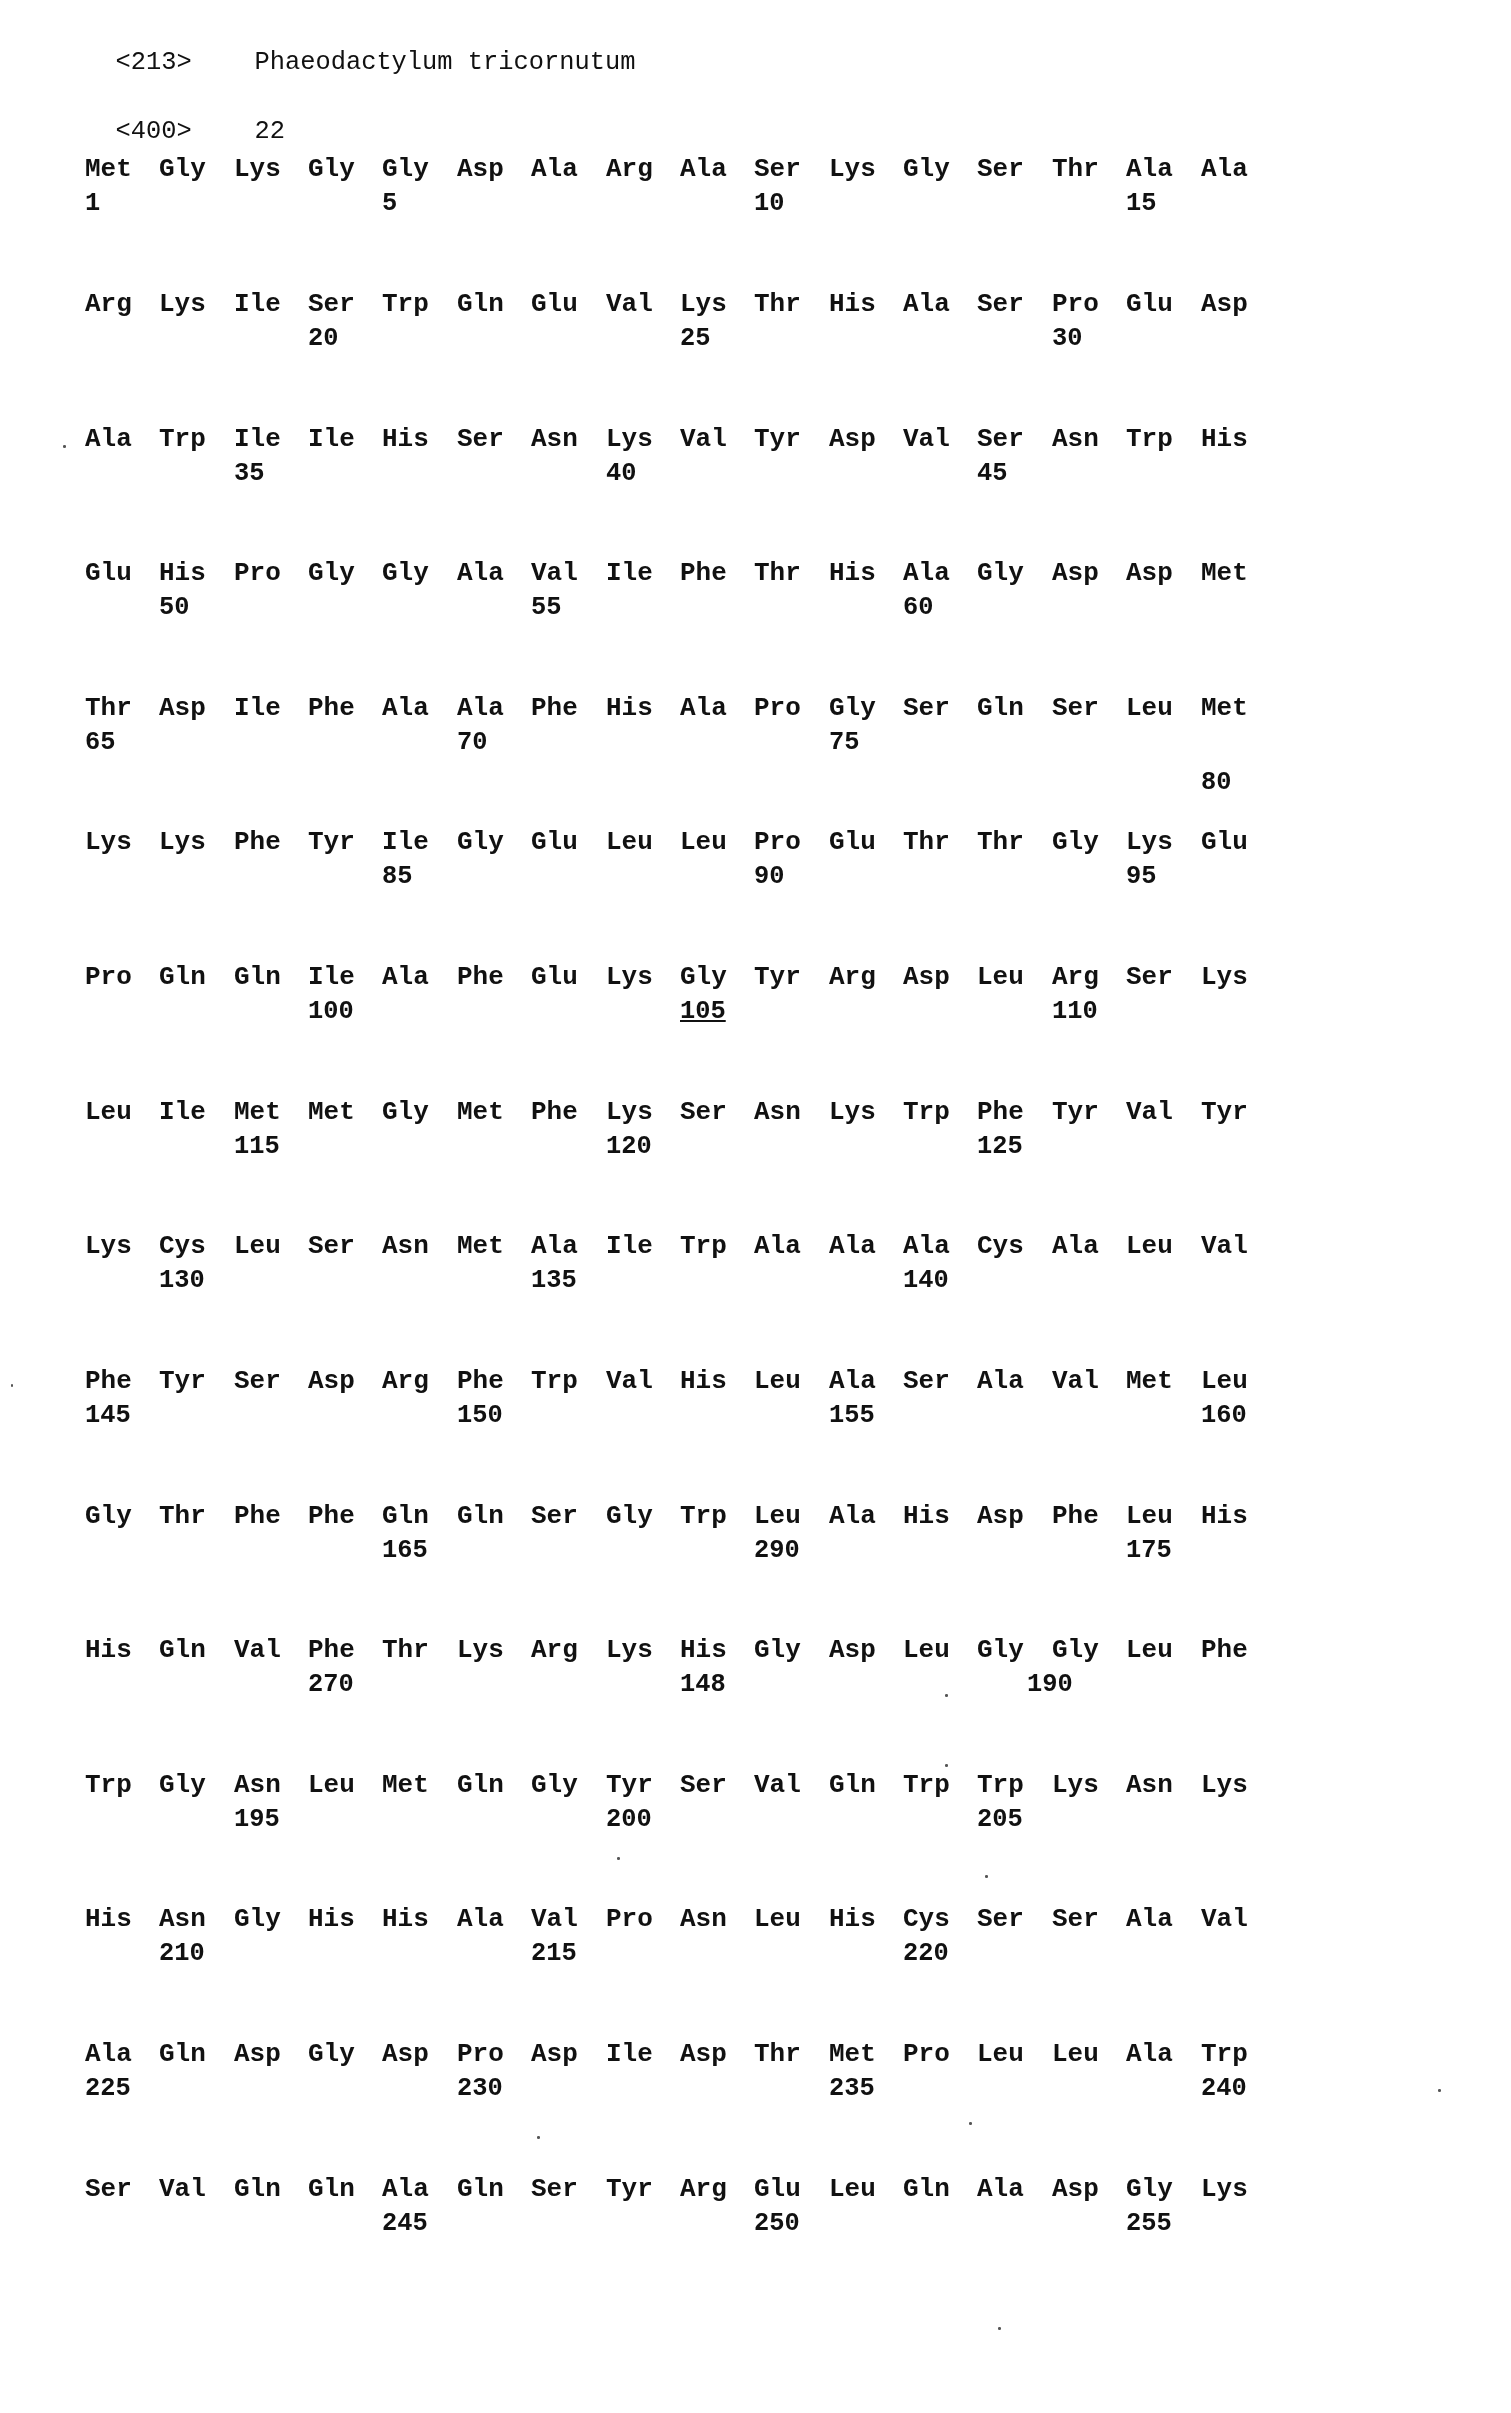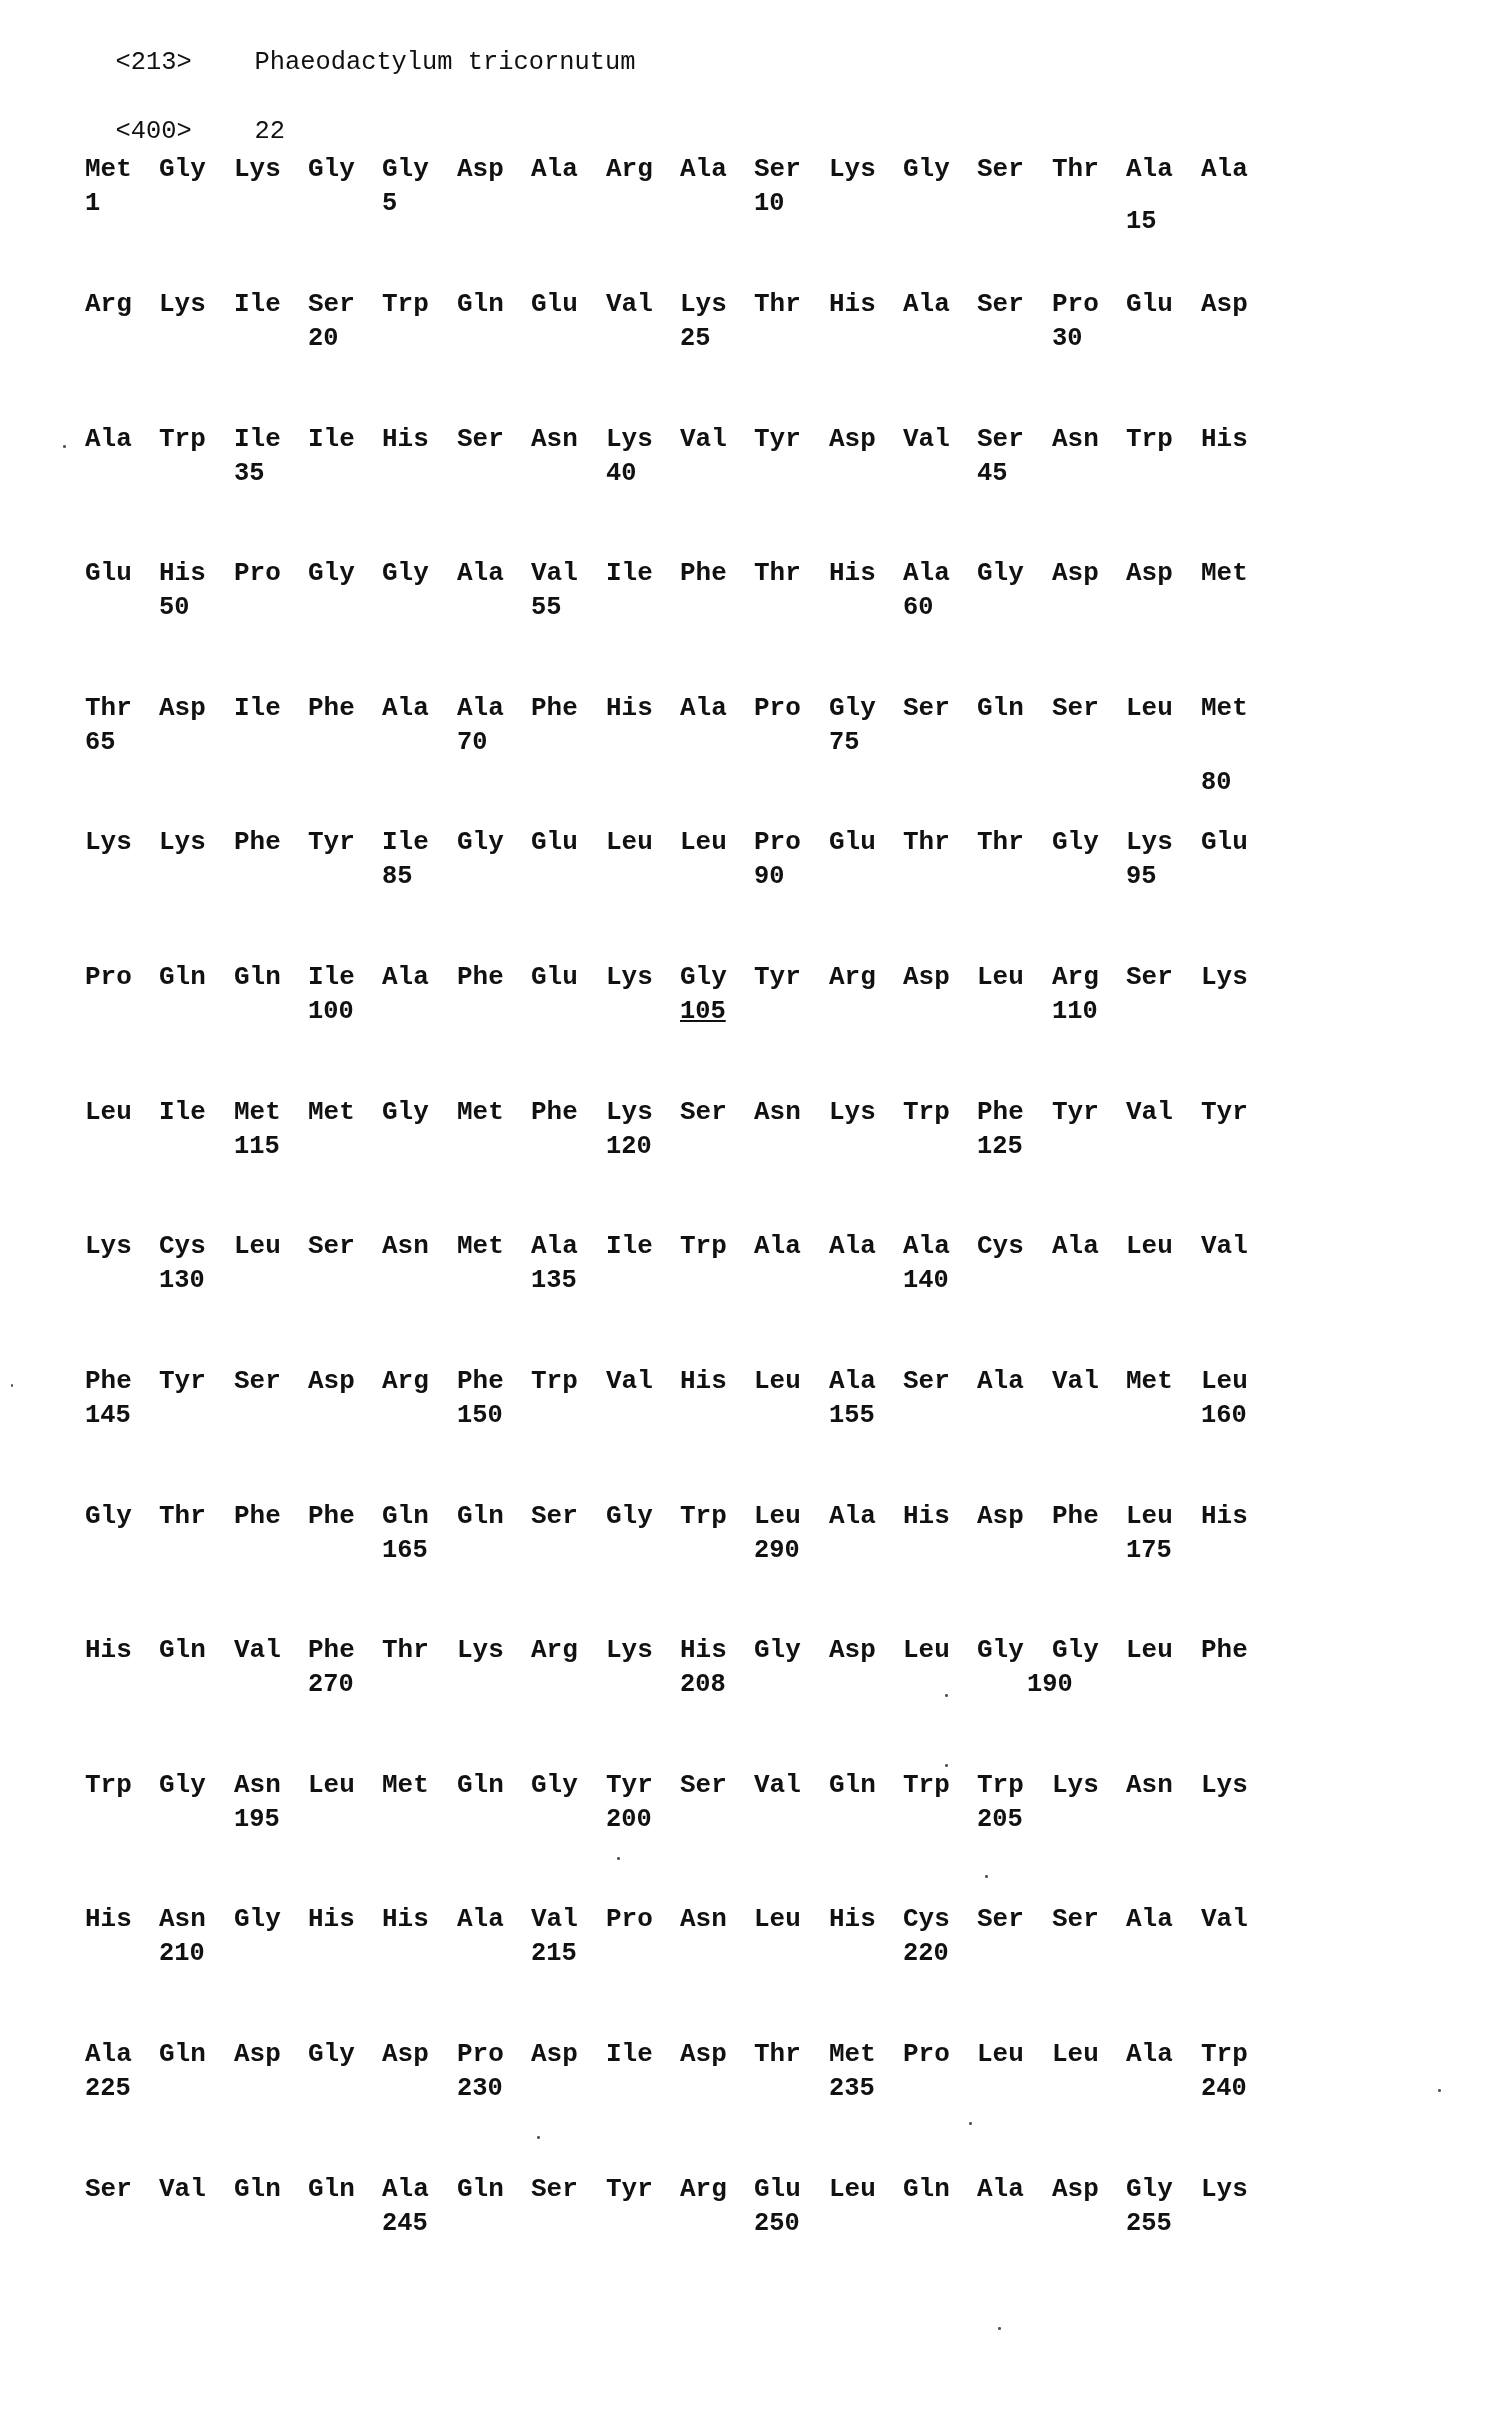--- a/index.html
+++ b/index.html
@@ -36,21 +36,21 @@
       <span class="res" style="left: 669px;">Ser</span>
       <span class="res" style="left: 744px;">Lys</span>
       <span class="res" style="left: 818px;">Gly</span>
       <span class="res" style="left: 892px;">Ser</span>
       <span class="res" style="left: 967px;">Thr</span>
       <span class="res" style="left: 1041px;">Ala</span>
       <span class="res" style="left: 1116px;">Ala</span>
       <span class="num" style="left: 0px;">1</span>
       <span class="num" style="left: 297px;">5</span>
       <span class="num" style="left: 669px;">10</span>
-      <span class="num" style="left: 1041px; margin-top: 18px;">15</span>
+      <span class="num" style="left: 1041px;">15</span>
     </div>
     <div class="row" style="top: 289px;">
       <span class="res" style="left: 0px;">Arg</span>
       <span class="res" style="left: 74px;">Lys</span>
       <span class="res" style="left: 149px;">Ile</span>
       <span class="res" style="left: 223px;">Ser</span>
       <span class="res" style="left: 297px;">Trp</span>
       <span class="res" style="left: 372px;">Gln</span>
       <span class="res" style="left: 446px;">Glu</span>
       <span class="res" style="left: 521px;">Val</span>
@@ -268,21 +268,21 @@
       <span class="res" style="left: 521px;">Lys</span>
       <span class="res" style="left: 595px;">His</span>
       <span class="res" style="left: 669px;">Gly</span>
       <span class="res" style="left: 744px;">Asp</span>
       <span class="res" style="left: 818px;">Leu</span>
       <span class="res" style="left: 892px;">Gly</span>
       <span class="res" style="left: 967px;">Gly</span>
       <span class="res" style="left: 1041px;">Leu</span>
       <span class="res" style="left: 1116px;">Phe</span>
       <span class="num" style="left: 223px;">270</span>
-      <span class="num" style="left: 595px;">208</span>
+      <span class="num" style="left: 595px;">148</span>
       <span class="num" style="left: 942px;">190</span>
     </div>
     <div class="row" style="top: 1770px;">
       <span class="res" style="left: 0px;">Trp</span>
       <span class="res" style="left: 74px;">Gly</span>
       <span class="res" style="left: 149px;">Asn</span>
       <span class="res" style="left: 223px;">Leu</span>
       <span class="res" style="left: 297px;">Met</span>
       <span class="res" style="left: 372px;">Gln</span>
       <span class="res" style="left: 446px;">Gly</span>

